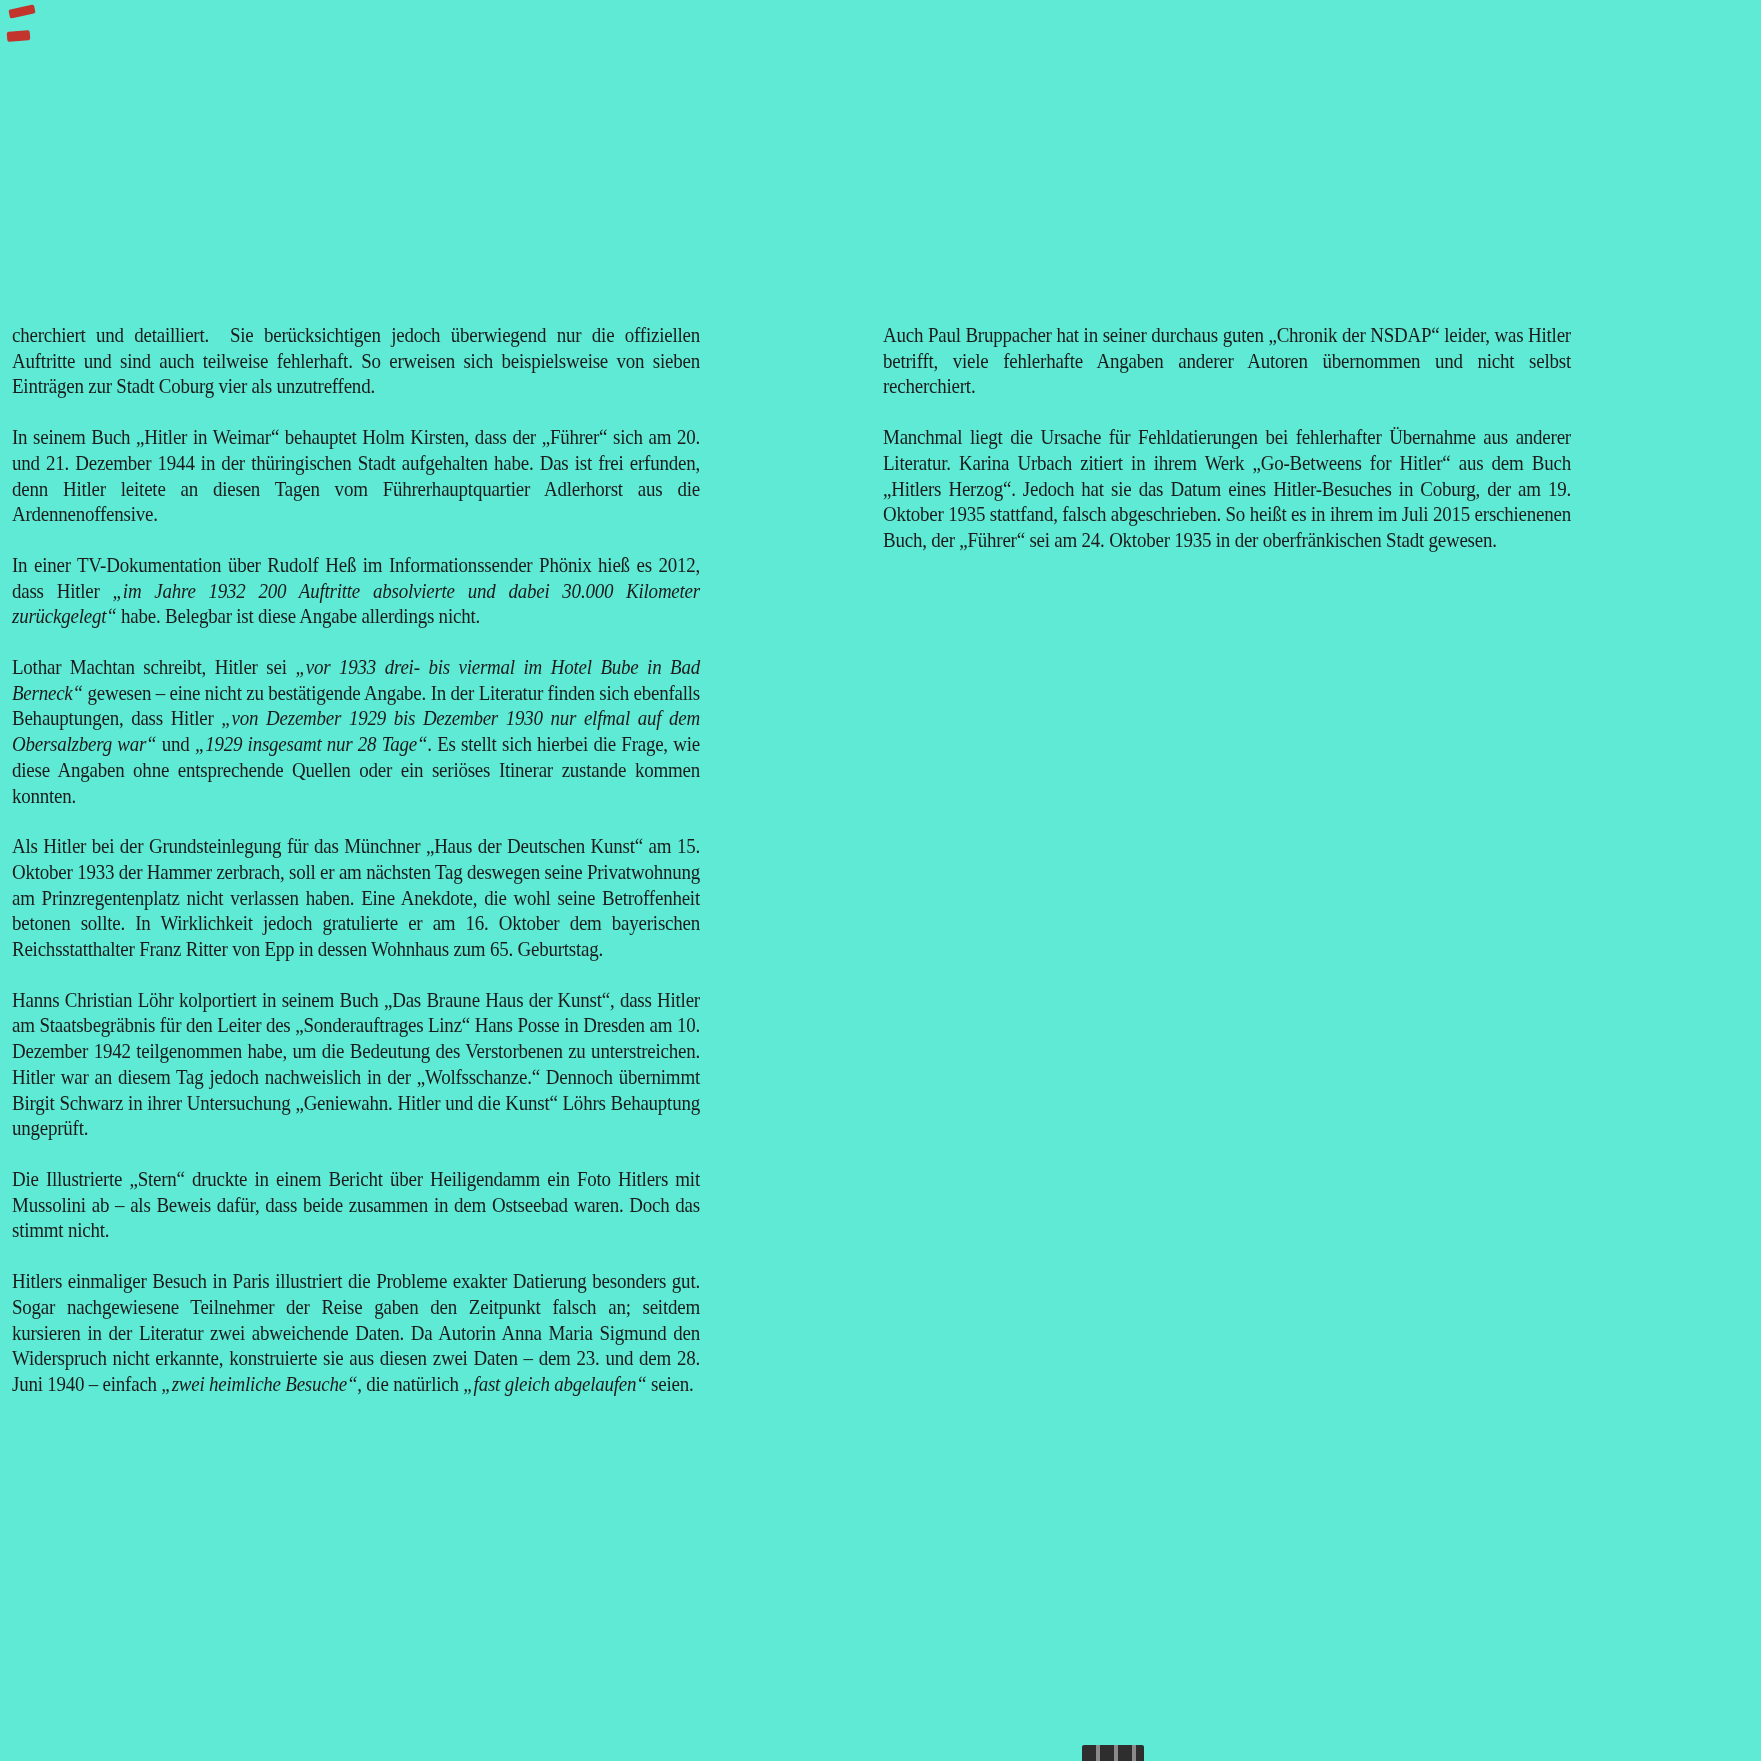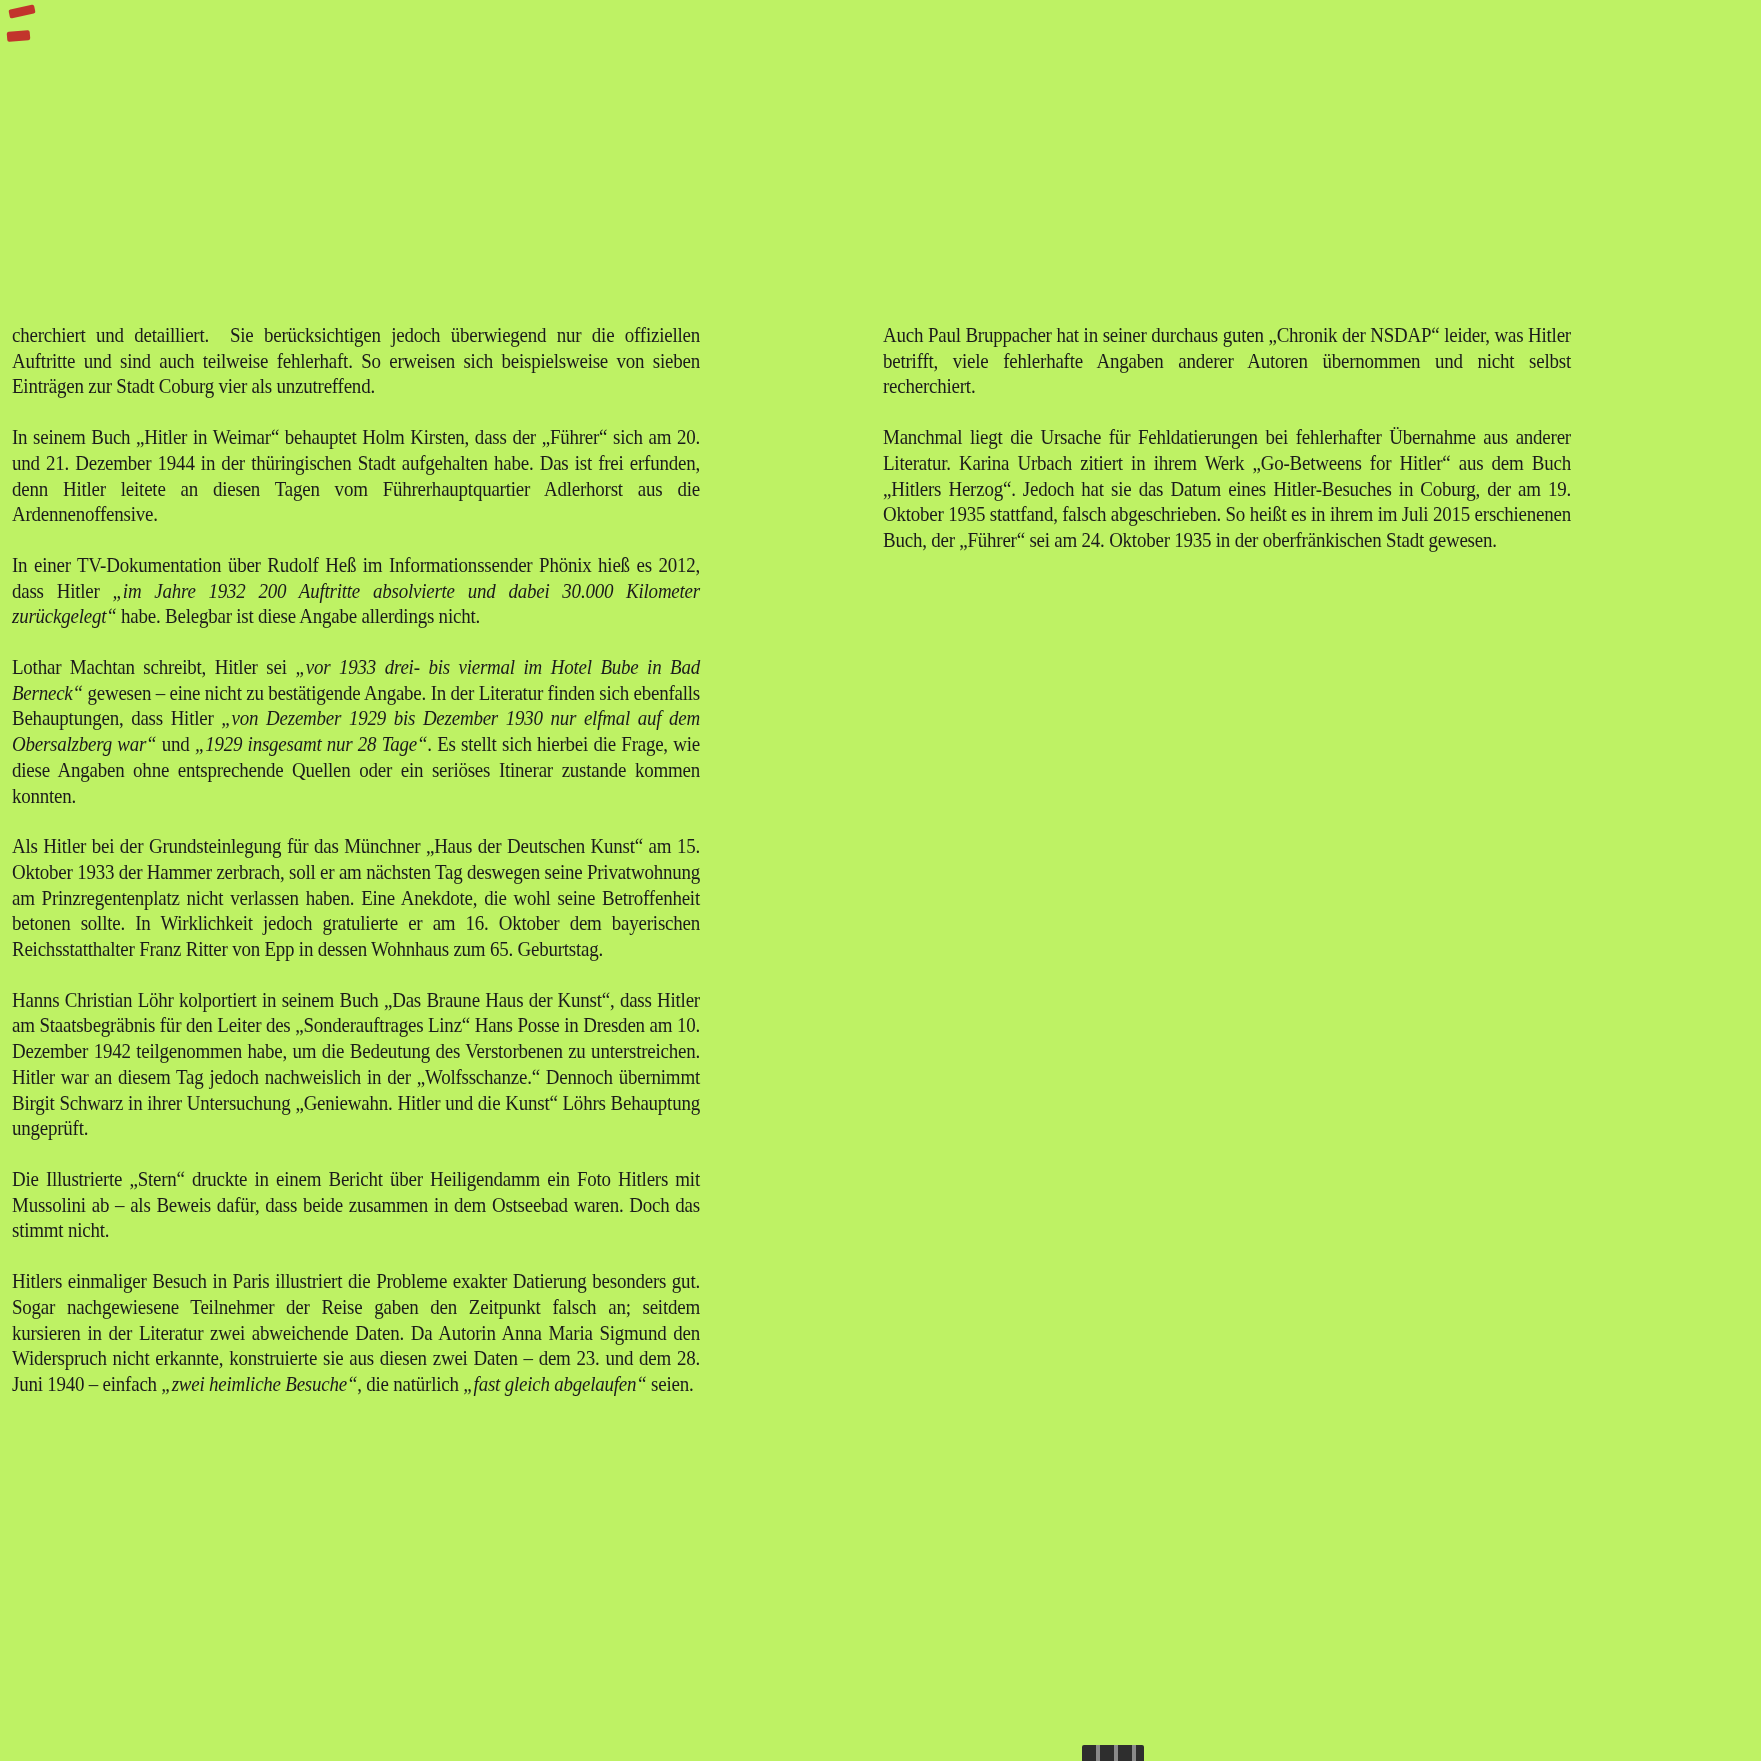--- a/index.html
+++ b/index.html
@@ -11,21 +11,21 @@
     width: 1761px;
     height: 1761px;
     position: relative;
     overflow: hidden;
     font-family: "Liberation Serif", "DejaVu Serif", serif;
     color: #1b1b1b;
   }
   .page {
     position: absolute;
     inset: 0;
-    background: #bef264;
+    background: #5eead4;
   }
   .col {
     position: absolute;
     top: 323px;
     width: 780px;
     transform: scaleX(0.882);
     transform-origin: 0 0;
     font-size: 21.5px;
     line-height: 25.7px;
     letter-spacing: -0.25px;

